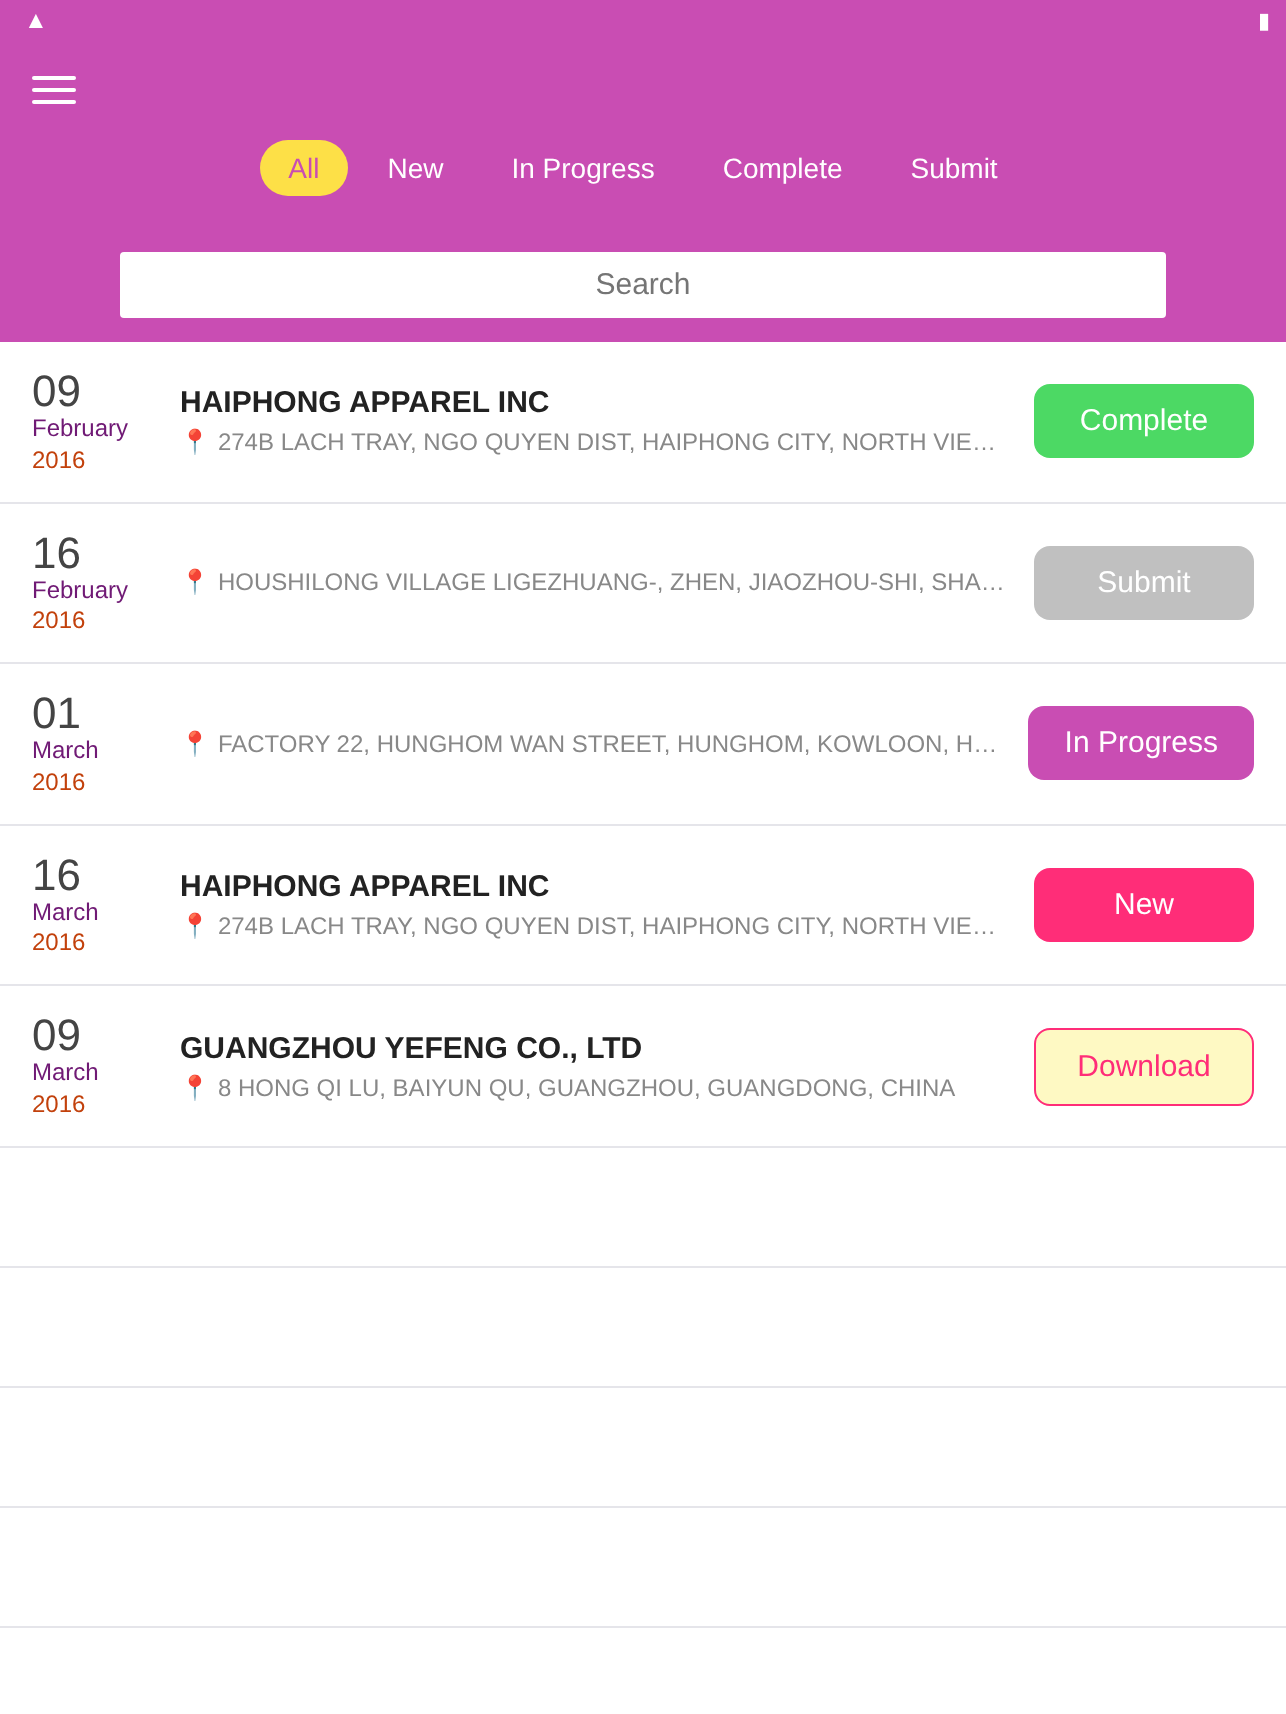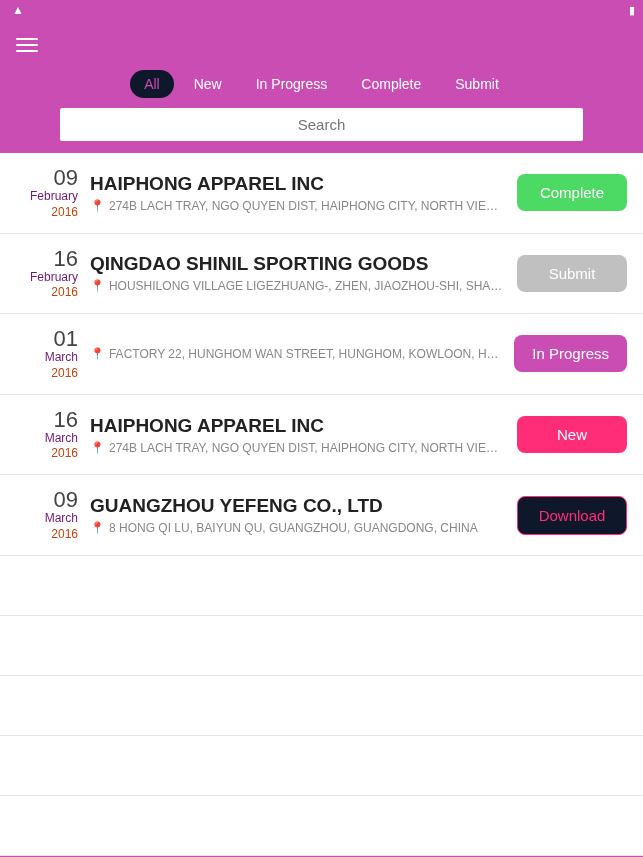--- a/index.html
+++ b/index.html
@@ -51,58 +51,59 @@
       padding: 6px 14px;
       border-radius: 16px;
       border: none;
       font-size: 14px;
       font-weight: 500;
       cursor: pointer;
       color: white;
       background: transparent;
     }
     .tab-btn.active {
-      background: #0f172a;
+      background: #fde047;
       color: #c94db3;
     }
 
     
     .search-container {
       background: #c94db3;
       padding: 0 60px 12px;
     }
     .search-input {
       width: 100%;
       padding: 8px 16px;
       border-radius: 2px;
       border: none;
       background: white;
       font-size: 15px;
       color: #999;
       outline: none;
       text-align: center;
+      margin-top: 18px;
     }
 
     
     .list-container {
       background: white;
     }
 
     .list-item {
       display: flex;
       align-items: center;
       padding: 14px 16px;
       border-bottom: 1px solid #e5e5ea;
       min-height: 72px;
     }
 
     .date-col {
       width: 62px;
       min-width: 62px;
-      text-align: right;
+      text-align: left;
       color: #555;
       margin-right: 12px;
     }
     .date-day {
       font-size: 22px;
       font-weight: 300;
       color: #444;
       line-height: 1;
     }
     .date-month {
@@ -113,21 +114,21 @@
     .date-year {
       font-size: 12px;
       color: #c2410c;
     }
 
     .info-col {
       flex: 1;
       min-width: 0;
     }
     .company-name {
-      font-size: 19px;
+      font-size: 15px;
       font-weight: 700;
       color: #222;
       margin-bottom: 4px;
     }
     .address-row {
       display: flex;
       align-items: center;
       gap: 4px;
     }
     .location-icon {
@@ -154,21 +155,21 @@
       font-size: 15px;
       font-weight: 500;
       cursor: pointer;
       min-width: 110px;
       text-align: center;
     }
     .btn-complete { background: #4cd964; color: white; }
     .btn-submit { background: #c0c0c0; color: white; }
     .btn-inprogress { background: #c94db3; color: white; }
     .btn-new { background: #ff2d78; color: white; }
-    .btn-download { background: #0f172a; color: #ff2d78; border: 1.5px solid #ff2d78; }
+    .btn-download { background: #fef9c3; color: #ff2d78; border: 1.5px solid #ff2d78; }
 
     
     .empty-row {
       height: 60px;
       border-bottom: 1px solid #e5e5ea;
       background: white;
     }
   </style>
 </head>
 <body>
@@ -223,21 +224,20 @@
       <button class="action-btn btn-complete">Complete</button>
     </div>
   </div>
     <div class="list-item">
     <div class="date-col">
       <div class="date-day">16</div>
       <div class="date-month">February</div>
       <div class="date-year">2016</div>
     </div>
     <div class="info-col">
-      <div class="company-name">QINGDAO SHINIL SPORTING GOODS</div>
       <div class="address-row">
         <span class="location-icon">📍</span>
         <span class="address-text">HOUSHILONG VILLAGE LIGEZHUANG-, ZHEN, JIAOZHOU-SHI, SHANDO...</span>
       </div>
     </div>
     <div class="action-col">
       <button class="action-btn btn-submit">Submit</button>
     </div>
   </div>
     <div class="list-item">

